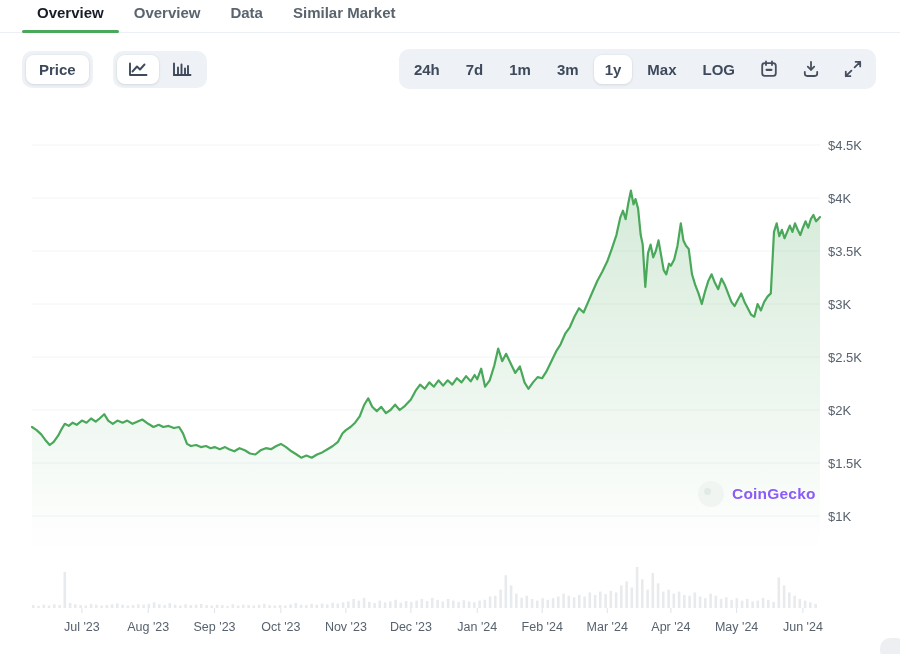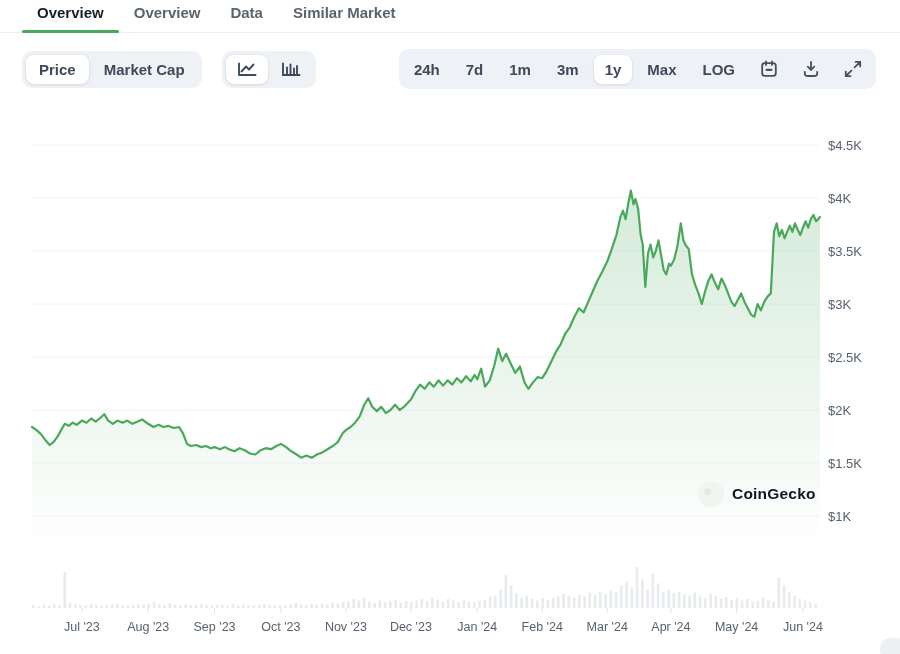--- a/index.html
+++ b/index.html
@@ -29,21 +29,21 @@
   .glyph-btn{padding:6px 9px;}
   .btn svg{display:block;}
 
   
   #chart-svg{position:absolute;top:110px;left:0;}
   .watermark{position:absolute;top:481px;left:698px;display:flex;align-items:center;gap:8px;
              pointer-events:none;}
   .gecko{width:26px;height:26px;border-radius:50%;background:#f0f5f1;position:relative;}
   .gecko::after{content:"";position:absolute;left:6px;top:7px;width:7px;height:7px;
                 border-radius:50%;background:#e1eae3;}
-  .wm-text{font-size:15.5px;font-weight:700;color:#0f172a;letter-spacing:.2px;}
+  .wm-text{font-size:15.5px;font-weight:700;color:#8b5cf6;letter-spacing:.2px;}
   .corner-pill{position:absolute;right:-6px;bottom:-6px;width:26px;height:22px;
                background:#edeff2;border-radius:10px;}
 </style>
 </head>
 <body>
 
 <div class="page">
 
   <header class="tabbar">
     <div class="tab active">
@@ -56,21 +56,20 @@
       <span>Data</span>
     </div>
     <div class="tab">
       <span>Similar Market</span>
     </div>
   </header>
 
   <div class="toolbar">
     <div class="group">
       <button class="btn wide active">Price</button>
-      <button class="btn wide">Market Cap</button>
     </div>
 
     <div class="group">
       <button class="btn icon-btn active">
         <span>
           <svg width="22" height="17" viewBox="0 0 22 17" fill="none" stroke="#3e4a5b" stroke-width="1.9" stroke-linecap="round" stroke-linejoin="round">
             <path d="M3 2.5 V14 H19.5"></path>
             <path d="M5.5 10.5 L10 5.5 L13 8.5 L17.5 3.5"></path>
           </svg>
         </span>

